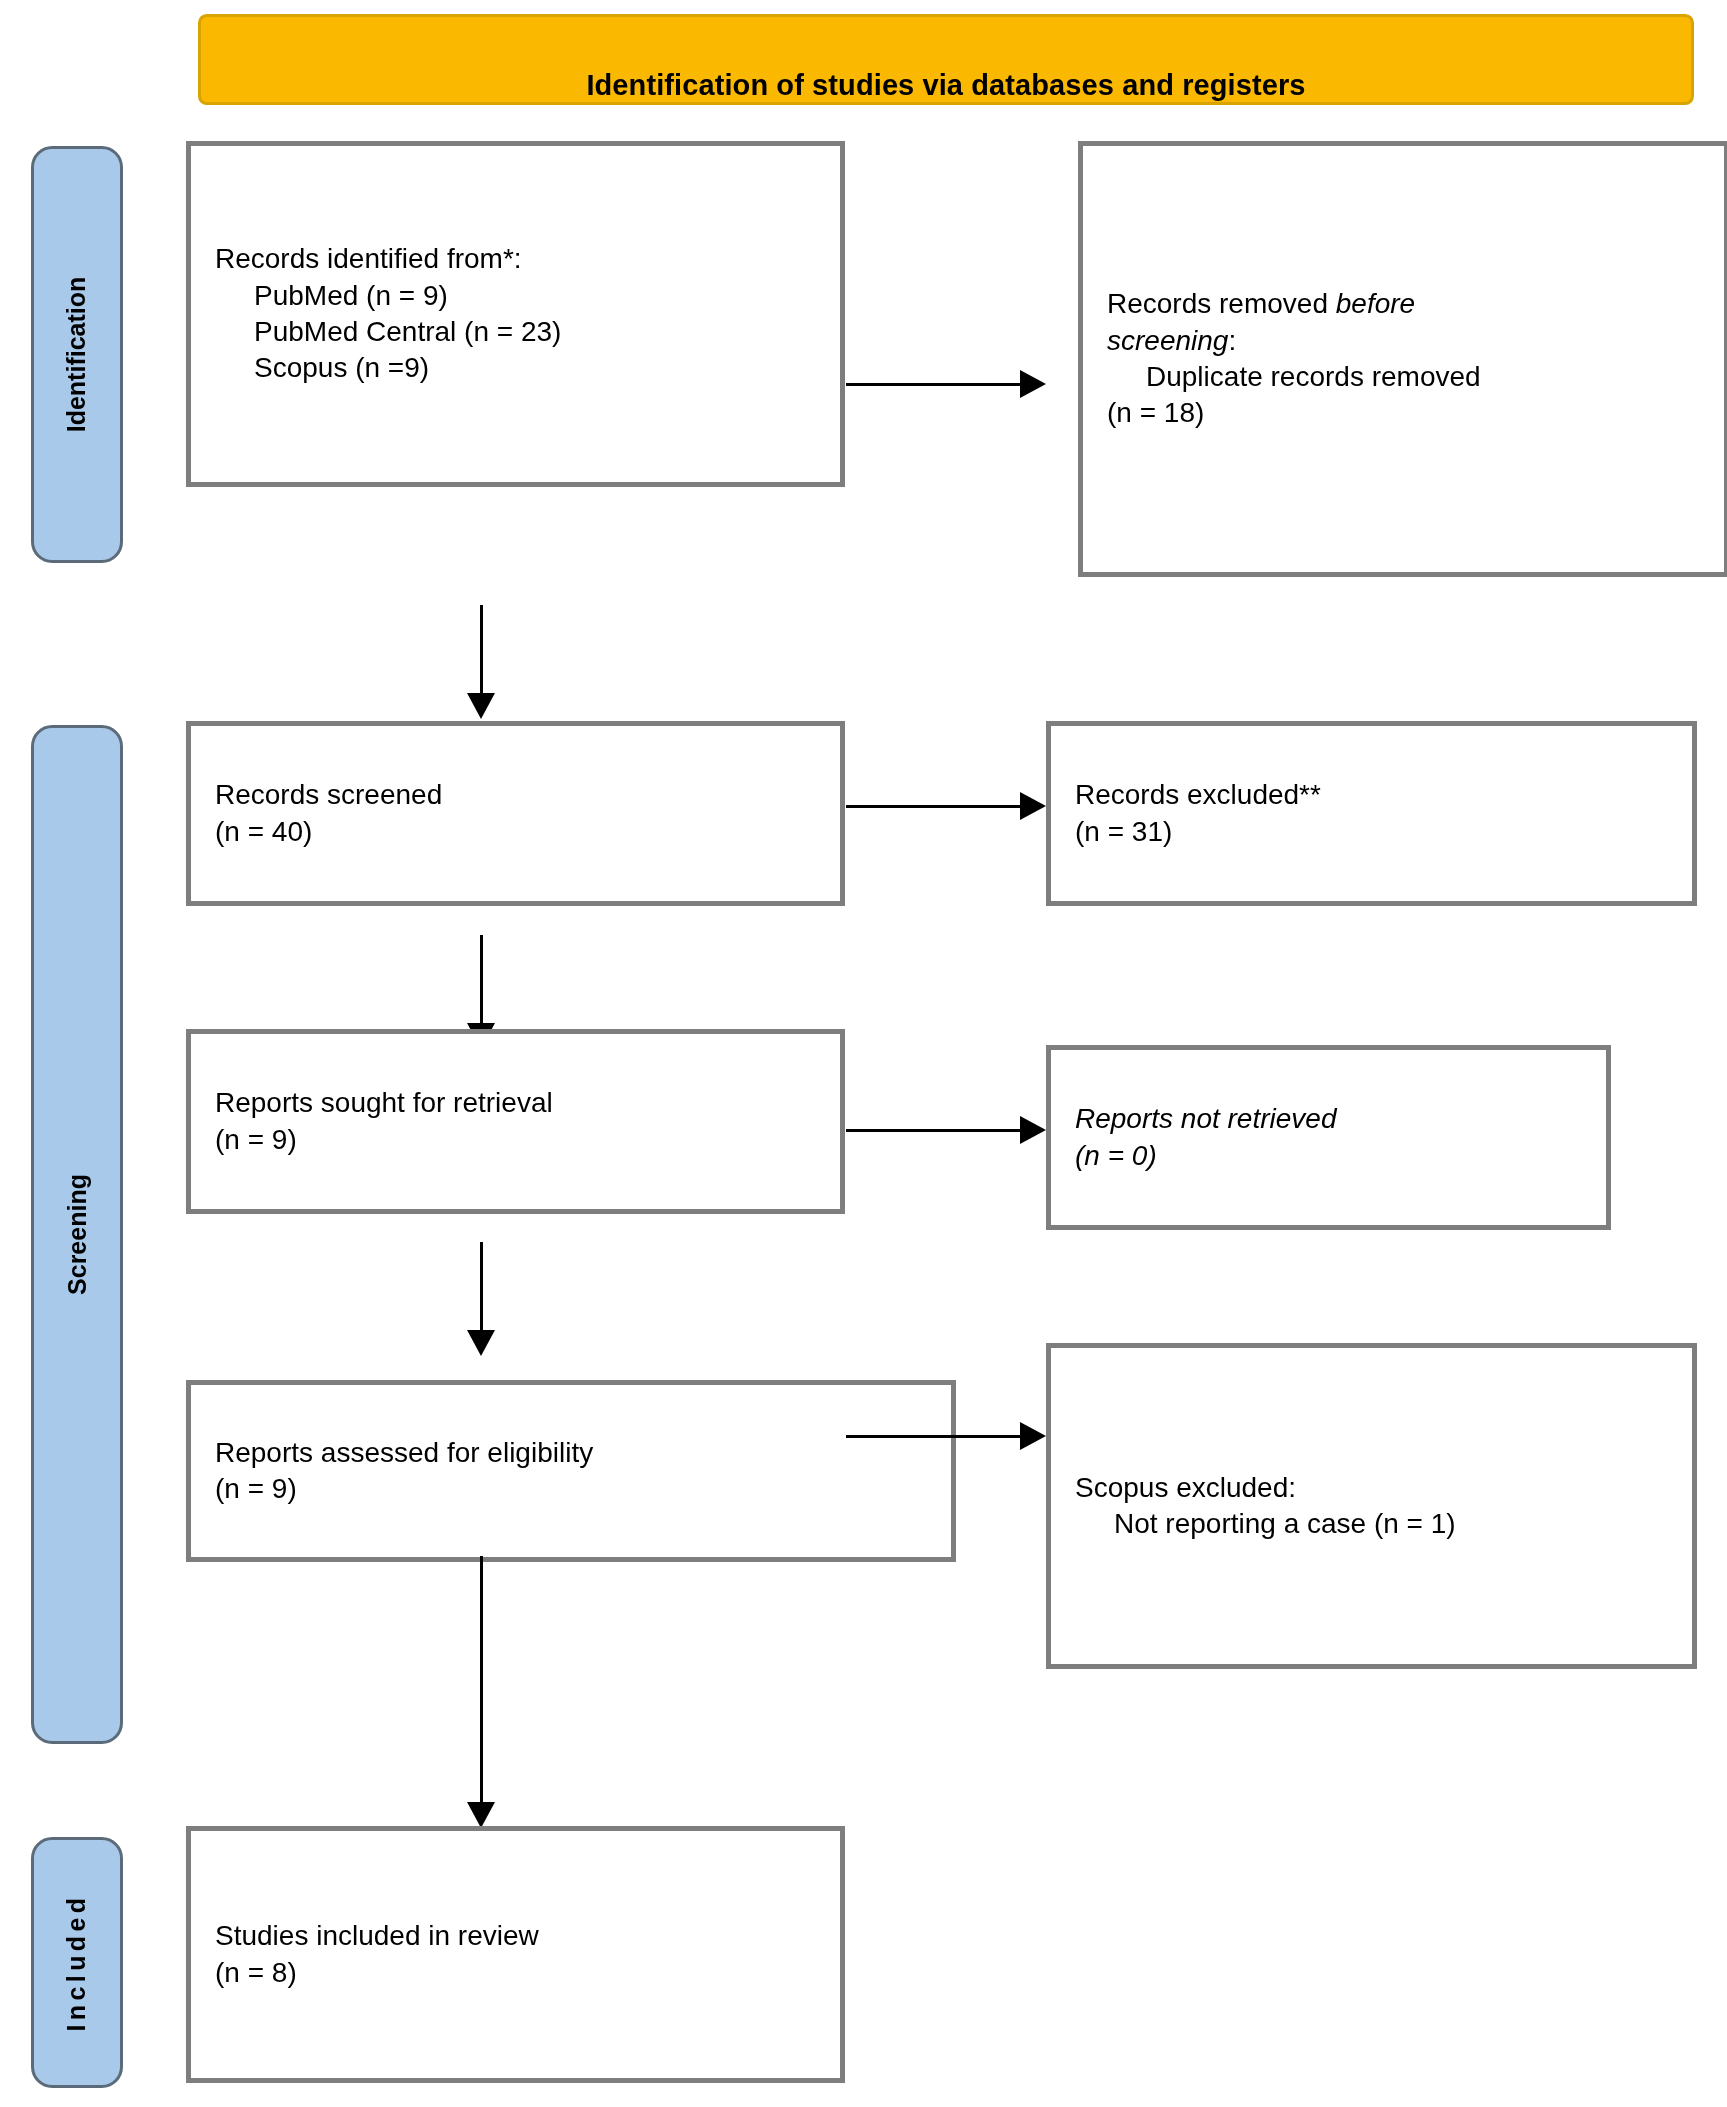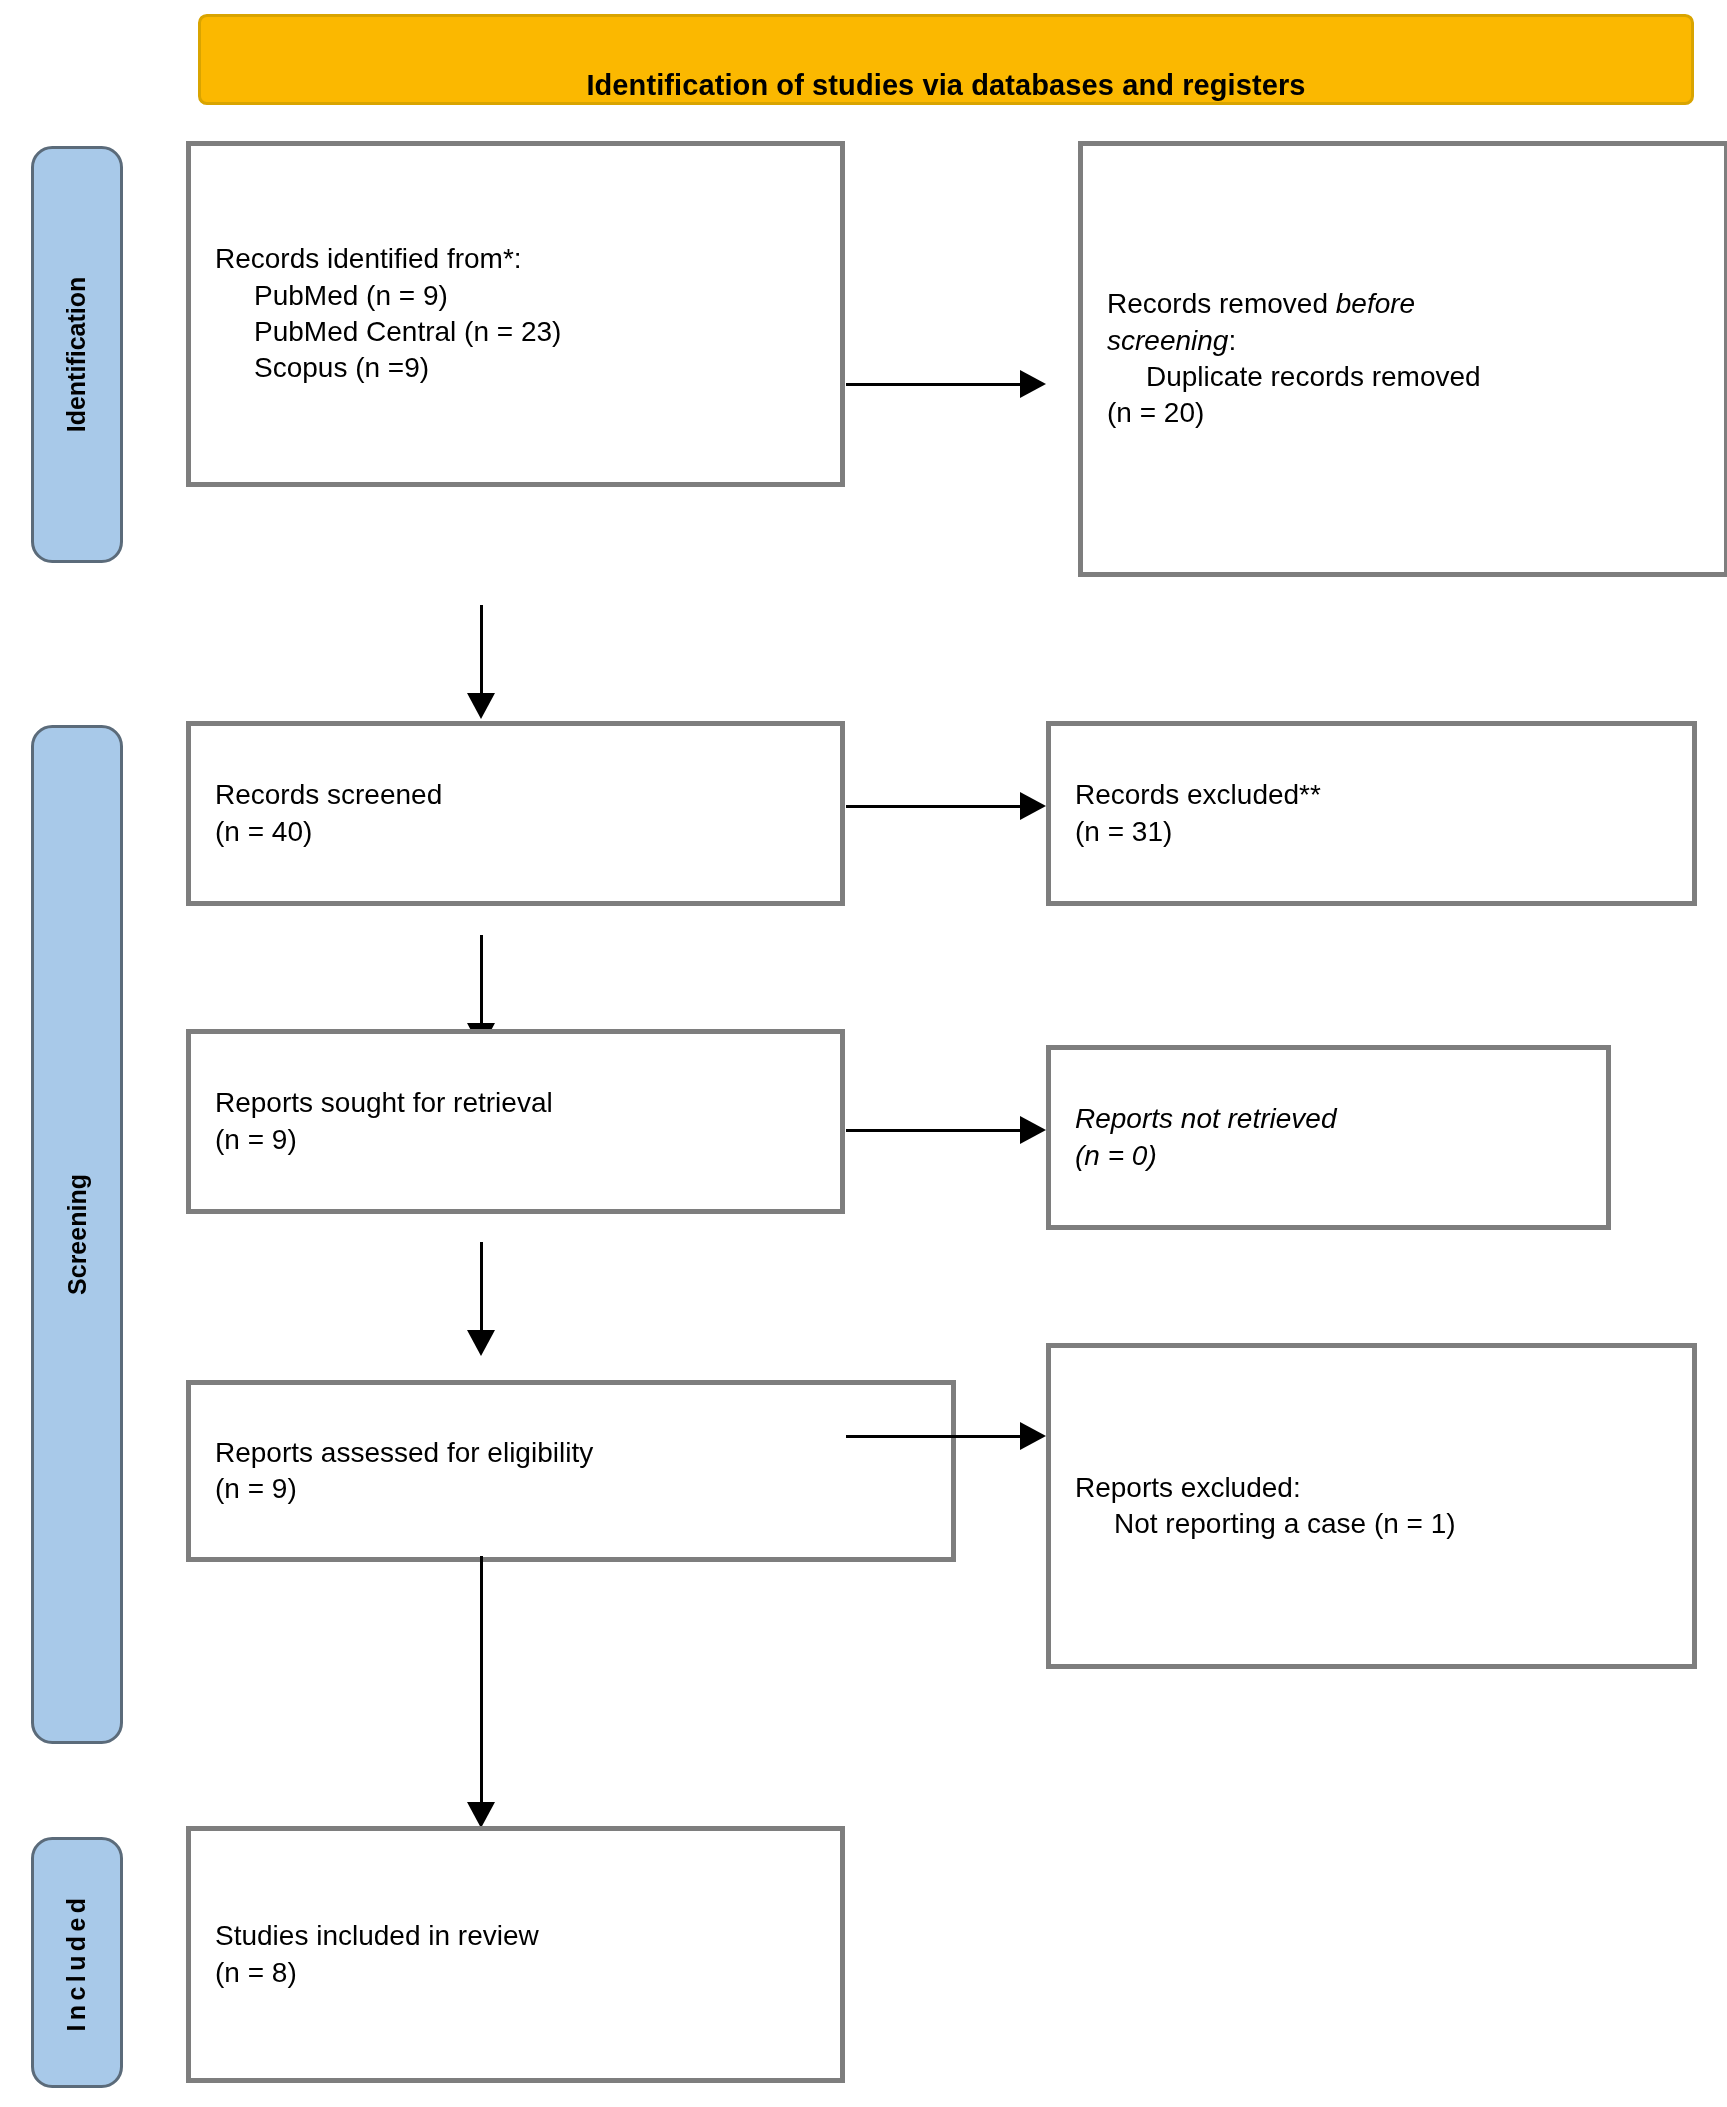--- a/index.html
+++ b/index.html
@@ -142,21 +142,21 @@
       <div class="line indent">PubMed Central (n = 23)</div>
       <div class="line indent">Scopus (n =9)</div>
     </div>
   </div>
 
   <div class="box" style="left:1046px; top:141px; width:651px; height:436px;margin-left:32px;">
     <div class="box-inner">
       <div class="line"><span>Records removed </span><span class="ital">before</span></div>
       <div class="line"><span class="ital">screening</span><span>:</span></div>
       <div class="line indent">Duplicate records removed</div>
-      <div class="line">(n = 20)</div>
+      <div class="line">(n = 18)</div>
     </div>
   </div>
 
   <div class="arrow-h" style="left:846px; top:383px; width:174px;"></div>
   <div class="arrow-h-head" style="left:1020px; top:370px;"></div>
 
   <div class="arrow-v" style="left:480px; top:605px; height:91px;"></div>
   <div class="arrow-v-head" style="left:467px; top:693px;"></div>
 
   <div class="box" style="left:186px; top:721px; width:659px; height:185px;">
@@ -201,21 +201,21 @@
 
   <div class="box" style="left:186px; top:1352px; width:770px; height:182px;margin-top:28px;">
     <div class="box-inner">
       <div class="line">Reports assessed for eligibility</div>
       <div class="line">(n = 9)</div>
     </div>
   </div>
 
   <div class="box" style="left:1046px; top:1343px; width:651px; height:326px;">
     <div class="box-inner" style="padding-top:0;">
-      <div class="line">Reports excluded:</div>
+      <div class="line">Scopus excluded:</div>
       <div class="line indent">Not reporting a case (n = 1)</div>
     </div>
   </div>
 
   <div class="arrow-h" style="left:846px; top:1435px; width:174px;"></div>
   <div class="arrow-h-head" style="left:1020px; top:1422px;"></div>
 
   <div class="arrow-v" style="left:480px; top:1556px; height:254px;"></div>
   <div class="arrow-v-head" style="left:467px; top:1802px;"></div>
 

